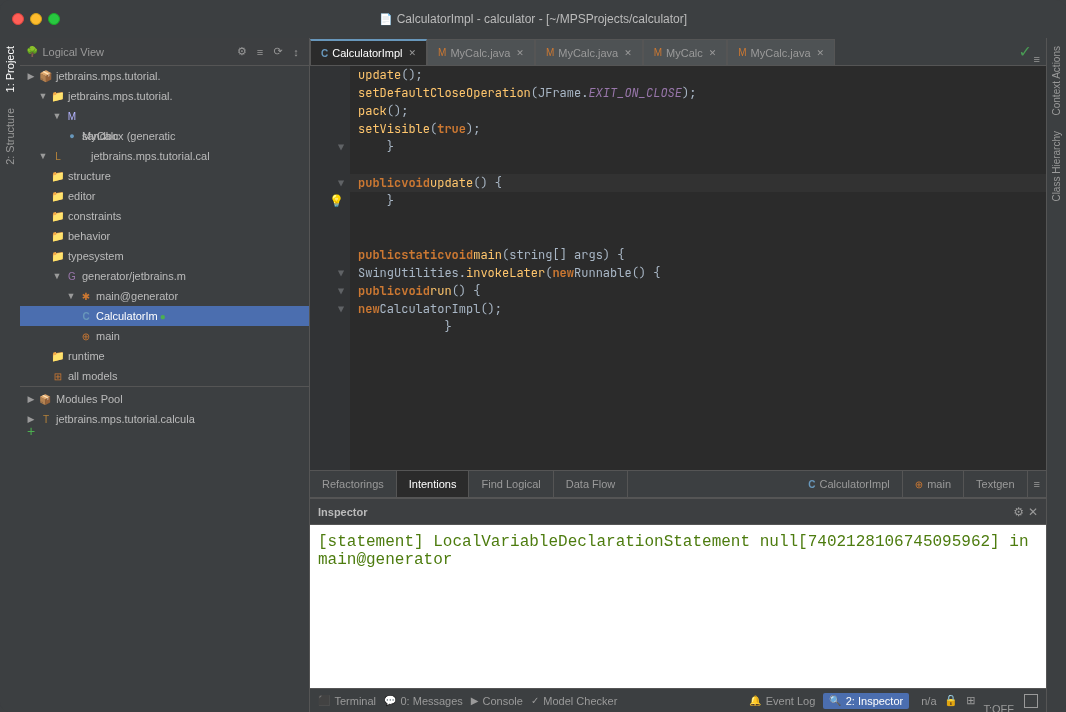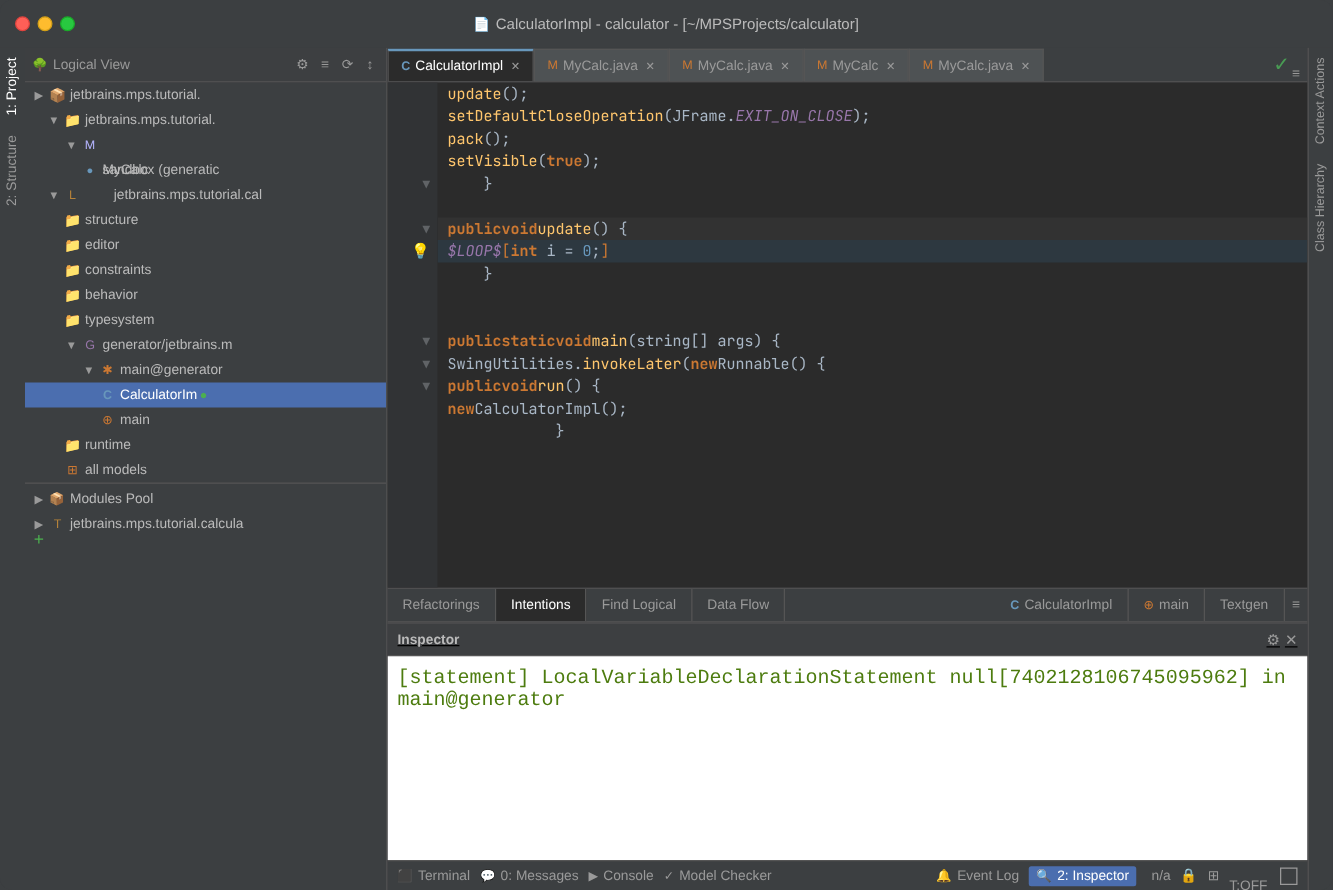--- a/index.html
+++ b/index.html
@@ -306,21 +306,20 @@
       border-top: 1px solid #555;
     }
     .inspector-toolbar {
       background: #3d3f41;
       height: 26px;
       display: flex;
       align-items: center;
       padding: 0 8px;
       border-bottom: 1px solid #555;
       flex-shrink: 0;
-      text-decoration: underline;
     }
     .inspector-title {
       color: #bbbbbb;
       font-size: 11px;
       font-weight: bold;
     }
     .inspector-actions {
       margin-left: auto;
       display: flex;
       gap: 4px;
@@ -630,21 +629,20 @@
           <div class="gutter-line"></div>
         </div>
         <div class="code-content">
           <div class="code-line">        <span class="fn">update</span>();</div>
           <div class="code-line">        <span class="fn">setDefaultCloseOperation</span>(<span class="cls">JFrame</span>.<span style="color:#9876aa; font-style:italic;">EXIT_ON_CLOSE</span>);</div>
           <div class="code-line">        <span class="fn">pack</span>();</div>
           <div class="code-line">        <span class="fn">setVisible</span>(<span class="kw">true</span>);</div>
           <div class="code-line">    }</div>
           <div class="code-line"></div>
           <div class="code-line highlighted">    <span class="kw">public</span> <span class="kw">void</span> <span class="fn">update</span>() {</div>
-          <div class="code-line current">        <span class="loop-macro">$LOOP$</span><span class="loop-bracket">[</span><span class="kw">int</span> i = <span class="num">0</span>;<span class="loop-bracket">]</span></div>
           <div class="code-line">    }</div>
           <div class="code-line"></div>
           <div class="code-line"></div>
           <div class="code-line">    <span class="kw">public</span> <span class="kw">static</span> <span class="kw">void</span> <span class="fn">main</span>(<span class="cls">string</span>[] args) {</div>
           <div class="code-line">        <span class="cls">SwingUtilities</span>.<span class="fn">invokeLater</span>(<span class="kw">new</span> <span class="cls">Runnable</span>() {</div>
           <div class="code-line">            <span class="kw">public</span> <span class="kw">void</span> <span class="fn">run</span>() {</div>
           <div class="code-line">                <span class="kw">new</span> <span class="cls">CalculatorImpl</span>();</div>
           <div class="code-line">            }</div>
         </div>
       </div>

